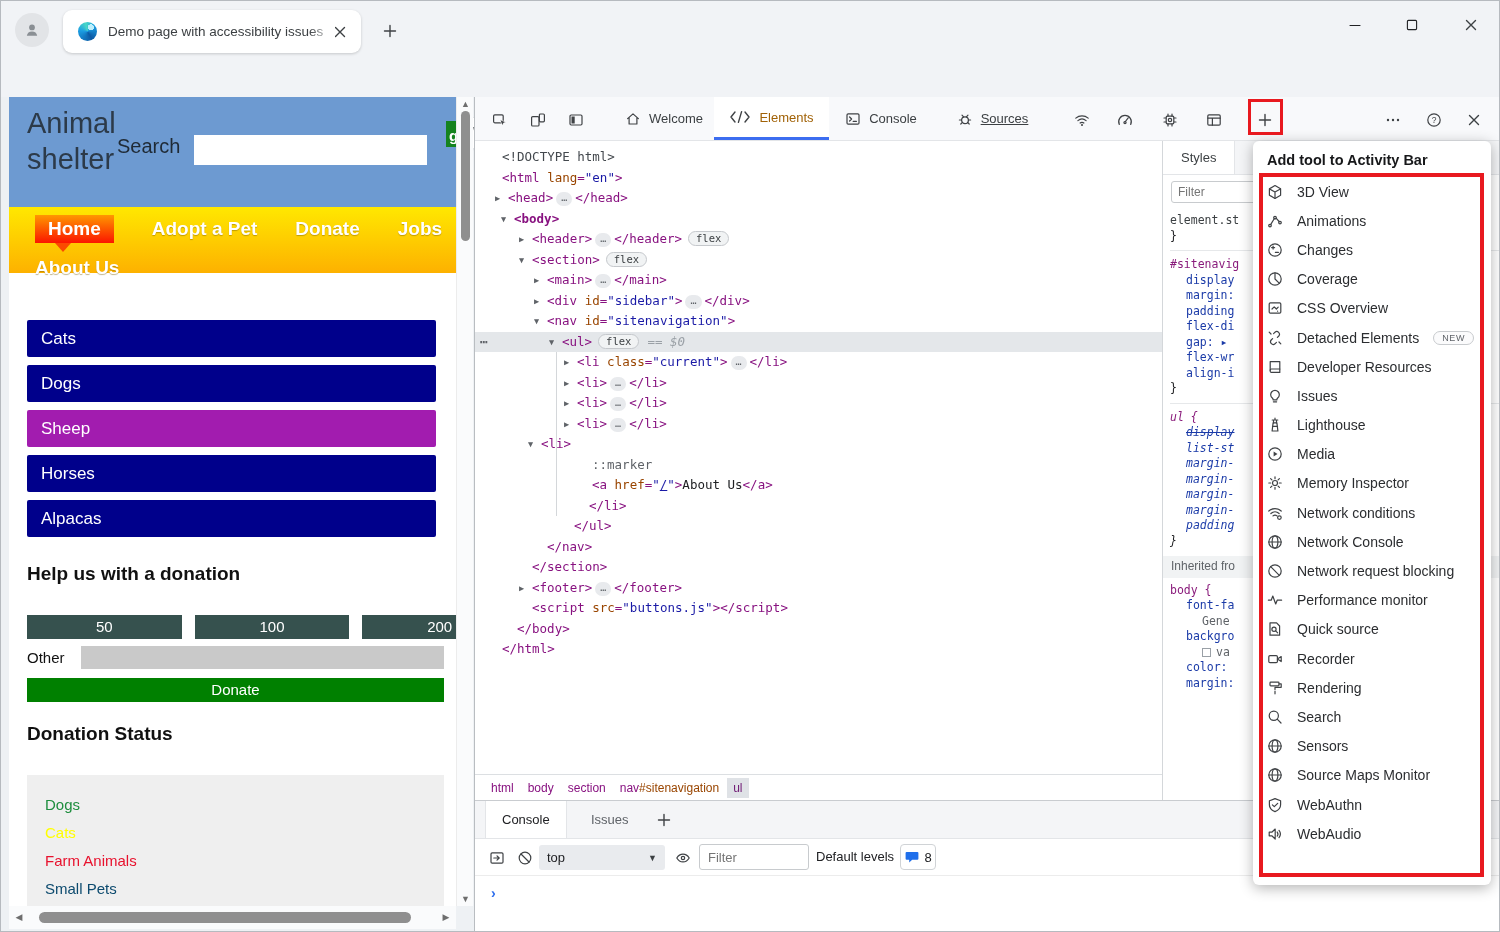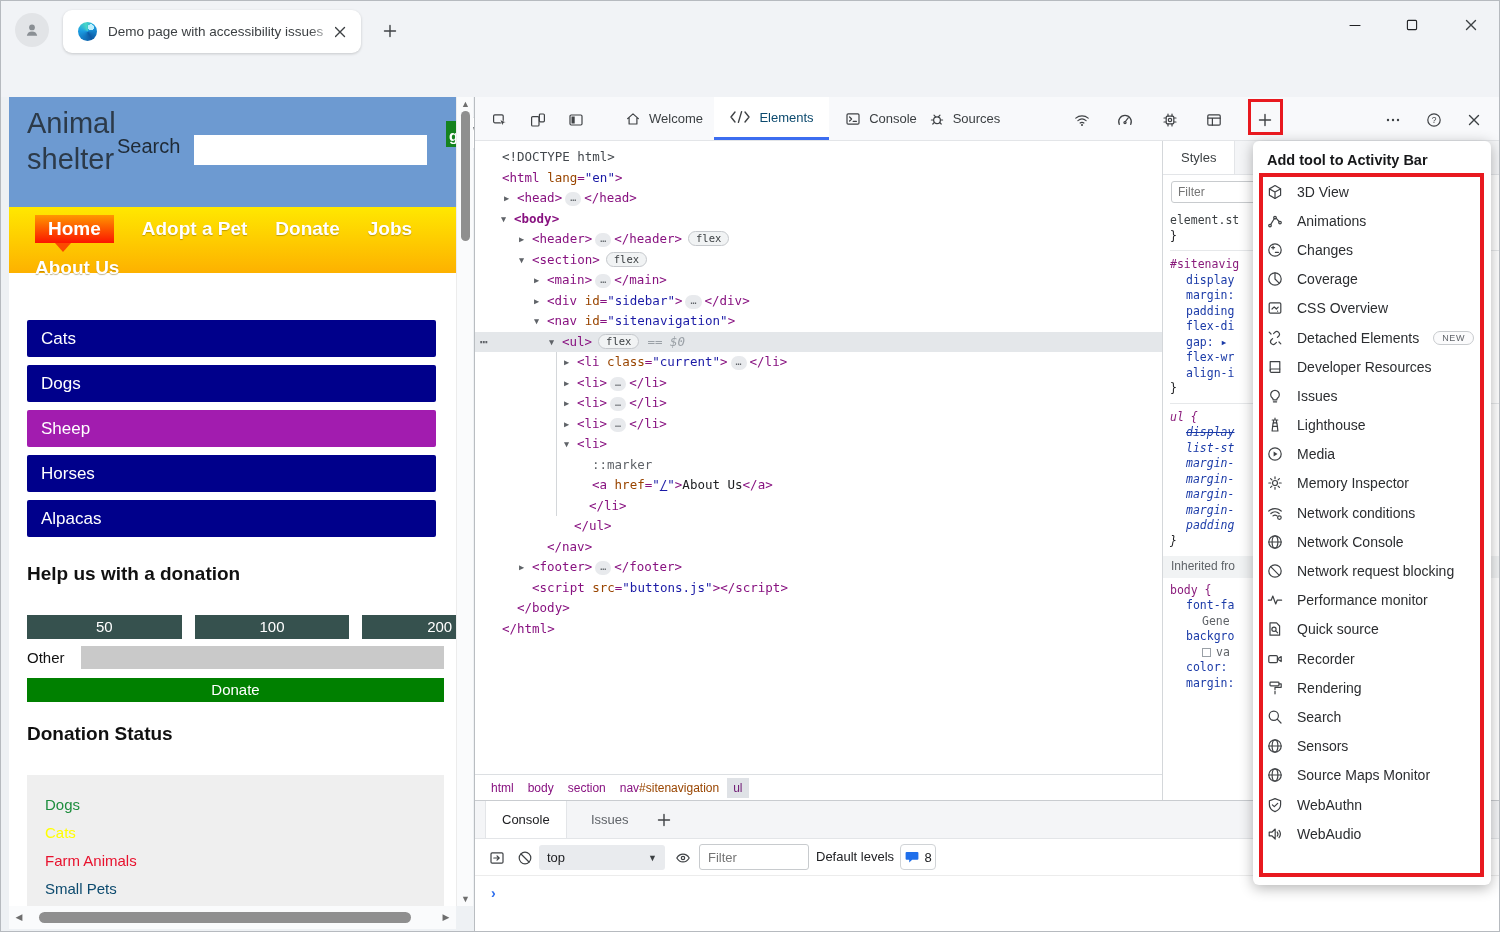--- a/index.html
+++ b/index.html
@@ -26,21 +26,21 @@
   .morebtn{position:absolute;left:1450px;top:64px;width:28px;height:24px;display:flex;align-items:center;justify-content:center;cursor:pointer;}
 
   
   .page{position:absolute;left:8px;top:96px;width:447px;height:809px;background:#fff;overflow:hidden;}
   .p-header{position:absolute;left:0;top:0;width:447px;height:110px;display:block;}
   .p-title{position:absolute;left:18px;top:8px;font-size:29px;line-height:36px;color:#2c3a49;font-weight:400;}
   .p-search-label{position:absolute;left:108px;top:38px;font-size:20px;color:#1f2a35;}
   .p-search-input{position:absolute;left:185px;top:38px;width:233px;height:30px;background:#fff;border:none;font-size:15px;padding:0 6px;}
   .p-go{position:absolute;left:437px;top:24px;width:26px;height:26px;border:none;color:#fff;font-size:15px;font-weight:bold;text-align:left;padding:3px 0 0 3px;cursor:pointer;}
   .p-nav{position:absolute;left:0;top:110px;width:447px;height:66px;padding:5px 0 0 26px;}
-  .p-nav-row{display:flex;gap:28px;align-items:center;height:33px;}
+  .p-nav-row{display:flex;gap:38px;align-items:center;height:33px;}
   .p-nav-item{color:#fff;font-size:19px;font-weight:bold;text-shadow:0 1px 1px rgba(120,90,0,.45);cursor:pointer;white-space:nowrap;}
   .p-nav-item.active{position:relative;background:linear-gradient(#ff9700,#fb1500);padding:3px 13px;text-shadow:none;}
   .p-nav-item.active::after{content:"";position:absolute;left:20px;top:100%;border:8px solid transparent;border-top:9px solid #fb4a00;}
   .p-cats{position:absolute;left:18px;top:223px;width:409px;}
   .p-cat{height:37px;margin-bottom:8px;color:#fff;font-size:17px;line-height:37px;padding-left:14px;border-radius:2px;cursor:pointer;}
   .p-h2{position:absolute;left:18px;font-size:19px;font-weight:bold;color:#111;}
   .p-amounts{position:absolute;left:18px;top:518px;width:490px;display:flex;gap:13px;}
   .p-amount{flex:1;height:24px;color:#fff;font-size:15px;text-align:center;line-height:24px;cursor:pointer;}
   .p-other{position:absolute;left:18px;top:548px;width:417px;height:24px;display:flex;align-items:center;}
   .p-other-label{font-size:15px;color:#111;width:54px;}
@@ -53,21 +53,21 @@
   .varrow{position:absolute;left:0;width:17px;height:14px;text-align:center;font-size:9px;color:#6e6e6e;line-height:14px;cursor:pointer;}
   .hscroll{position:absolute;left:8px;top:905px;width:447px;height:23px;background:#fafbfc;}
   .hthumb{position:absolute;left:30px;top:6px;width:372px;height:11px;border-radius:6px;background:#8f8f8f;}
   .harrow{position:absolute;top:0;width:16px;height:23px;text-align:center;font-size:9px;color:#6e6e6e;line-height:23px;cursor:pointer;}
 
   
   .devtools{position:absolute;left:473px;top:96px;width:1027px;height:836px;background:#fff;border-left:1px solid #b9bdc1;}
   .dt-toolbar{position:absolute;left:0;top:0;width:1027px;height:44px;background:#f8f9fb;border-bottom:1px solid #e3e5e8;}
   .dt-iconbtn{position:absolute;top:10px;width:26px;height:26px;display:flex;align-items:center;justify-content:center;cursor:pointer;}
   .dt-tab{position:absolute;top:0;height:43px;display:flex;align-items:center;justify-content:center;gap:8px;font-size:13px;color:#3c4043;cursor:pointer;padding:0 6px;}
-  .dt-tab.active{background:#fff;color:#0c4a6e;border-bottom:3px solid #3c6df0;}
+  .dt-tab.active{background:#fff;color:#a16207;border-bottom:3px solid #3c6df0;}
   .dom-pane{position:absolute;left:0;top:44px;width:687px;height:633px;overflow:hidden;font-family:"DejaVu Sans Mono",monospace;font-size:12.5px;padding-top:6px;}
   .drow{position:relative;height:20.5px;line-height:20.5px;white-space:nowrap;cursor:pointer;}
   .drow.sel{background:#e4e7ea;}
   .drow .dots{position:absolute;left:5px;color:#5f6368;font-weight:bold;letter-spacing:1px;}
   .ar{display:inline-block;width:13px;font-size:8.5px;color:#5f6368;vertical-align:1px;}
   .tk-d{color:#43484d;} .tk-t{color:#881280;} .tk-a{color:#994500;} .tk-v{color:#1a1aa6;}
   .tk-p{color:#202124;} .tk-m{color:#5f6368;} .tk-l{color:#1a1aa6;text-decoration:underline;}
   .ell{display:inline-block;background:#e8eaed;border-radius:7px;color:#5f6368;font-size:10px;line-height:10px;padding:1px 5px 3px;margin:0 3px;vertical-align:1px;cursor:pointer;}
   .fbadge{display:inline-block;border:1px solid #c5c8cc;background:#f1f3f4;border-radius:9px;color:#3c4043;font-size:10.5px;line-height:13px;padding:0 7px;margin-left:6px;vertical-align:1px;cursor:pointer;}
   .eq{color:#9aa0a6;font-style:italic;margin-left:8px;}
@@ -291,21 +291,21 @@
         </div>
         <div class="dt-tab" style="left: 360px; width: 92px;">
           <span class="icon">
             <svg width="16" height="16" viewBox="0 0 16 16" fill="none" stroke="#3f4245" stroke-width="1.2" stroke-linecap="round" stroke-linejoin="round">
               <rect x="2" y="2.8" width="12" height="10.4" rx="1.2"></rect>
               <path d="M4.6 6l2 2-2 2M8.2 10.4h3.2"></path>
             </svg>
           </span>
           <span>Console</span>
         </div>
-        <div class="dt-tab" style="left: 442px; width: 95px;">
+        <div class="dt-tab" style="left: 470px; width: 95px; text-decoration: underline;">
           <span class="icon">
             <svg width="16" height="16" viewBox="0 0 16 16" fill="none" stroke="#3f4245" stroke-width="1.2" stroke-linecap="round" stroke-linejoin="round">
               <circle cx="8" cy="9.2" r="3.4"></circle>
               <path d="M6.6 5.9 5 4.2M9.4 5.9 11 4.2M4.6 9H2.4M13.6 9h-2.2M5.4 11.4 3.8 13M10.6 11.4 12.2 13"></path>
             </svg>
           </span>
           <span>Sources</span>
         </div>
         <div class="dt-iconbtn icon" style="left: 594px;">
           <svg width="16" height="16" viewBox="0 0 16 16" fill="none" stroke="#3f4245" stroke-width="1.2" stroke-linecap="round" stroke-linejoin="round">
@@ -353,38 +353,39 @@
         </div>
         <div class="dt-iconbtn icon" style="left: 986px;">
           <svg width="16" height="16" viewBox="0 0 16 16" fill="none" stroke="#3f4245" stroke-width="1.2" stroke-linecap="round" stroke-linejoin="round">
             <path d="M3.5 3.5l9 9M12.5 3.5l-9 9" stroke="#3c4043" stroke-width="1.4"></path>
           </svg>
         </div>
       </div>
     <div class="dom-pane" id="dom-pane">
         <div class="drow" style="padding-left: 14px;"><span class="ar"></span><span class="tk-d">&lt;!DOCTYPE html&gt;</span></div>
         <div class="drow" style="padding-left: 14px;"><span class="ar"></span><span class="tk-t">&lt;html</span><span class="tk-a"> lang</span><span class="tk-t">=</span><span class="tk-v">"en"</span><span class="tk-t">&gt;</span></div>
-        <div class="drow" style="padding-left: 29px;"><span class="ar">▶</span><span class="tk-t">&lt;head&gt;</span><span class="ell">…</span><span class="tk-t">&lt;/head&gt;</span></div>
+        <div class="drow" style="padding-left: 20px;"><span class="ar">▶</span><span class="tk-t">&lt;head&gt;</span><span class="ell">…</span><span class="tk-t">&lt;/head&gt;</span></div>
         <div class="drow" style="padding-left: 26px; font-weight: bold;"><span class="ar">▼</span><span class="tk-t">&lt;body&gt;</span></div>
         <div class="drow" style="padding-left: 44px;"><span class="ar">▶</span><span class="tk-t">&lt;header&gt;</span><span class="ell">…</span><span class="tk-t">&lt;/header&gt;</span><span class="fbadge">flex</span></div>
         <div class="drow" style="padding-left: 44px;"><span class="ar">▼</span><span class="tk-t">&lt;section&gt;</span><span class="fbadge">flex</span></div>
         <div class="drow" style="padding-left: 59px;"><span class="ar">▶</span><span class="tk-t">&lt;main&gt;</span><span class="ell">…</span><span class="tk-t">&lt;/main&gt;</span></div>
         <div class="drow" style="padding-left: 59px;"><span class="ar">▶</span><span class="tk-t">&lt;div</span><span class="tk-a"> id</span><span class="tk-t">=</span><span class="tk-v">"sidebar"</span><span class="tk-t">&gt;</span><span class="ell">…</span><span class="tk-t">&lt;/div&gt;</span></div>
         <div class="drow" style="padding-left: 59px;"><span class="ar">▼</span><span class="tk-t">&lt;nav</span><span class="tk-a"> id</span><span class="tk-t">=</span><span class="tk-v">"sitenavigation"</span><span class="tk-t">&gt;</span></div>
         <div class="drow sel" style="padding-left: 74px;"><span class="dots">⋯</span><span class="ar">▼</span><span class="tk-t">&lt;ul&gt;</span><span class="fbadge">flex</span><span class="eq">== $0</span></div>
         <div class="drow" style="padding-left: 89px;"><span class="ar">▶</span><span class="tk-t">&lt;li</span><span class="tk-a"> class</span><span class="tk-t">=</span><span class="tk-v">"current"</span><span class="tk-t">&gt;</span><span class="ell">…</span><span class="tk-t">&lt;/li&gt;</span></div>
         <div class="drow" style="padding-left: 89px;"><span class="ar">▶</span><span class="tk-t">&lt;li&gt;</span><span class="ell">…</span><span class="tk-t">&lt;/li&gt;</span></div>
         <div class="drow" style="padding-left: 89px;"><span class="ar">▶</span><span class="tk-t">&lt;li&gt;</span><span class="ell">…</span><span class="tk-t">&lt;/li&gt;</span></div>
         <div class="drow" style="padding-left: 89px;"><span class="ar">▶</span><span class="tk-t">&lt;li&gt;</span><span class="ell">…</span><span class="tk-t">&lt;/li&gt;</span></div>
-        <div class="drow" style="padding-left: 89px;"><span class="ar">▼</span><span class="tk-t">&lt;li&gt;</span></div>
+        <div class="drow" style="padding-left: 53px;"><span class="ar">▼</span><span class="tk-t">&lt;li&gt;</span></div>
         <div class="drow" style="padding-left: 104px;"><span class="ar"></span><span class="tk-m">::marker</span></div>
         <div class="drow" style="padding-left: 104px;"><span class="ar"></span><span class="tk-t">&lt;a</span><span class="tk-a"> href</span><span class="tk-t">=</span><span class="tk-v">"</span><span class="tk-l">/</span><span class="tk-v">"</span><span class="tk-t">&gt;</span><span class="tk-p">About Us</span><span class="tk-t">&lt;/a&gt;</span></div>
         <div class="drow" style="padding-left: 101px;"><span class="ar"></span><span class="tk-t">&lt;/li&gt;</span></div>
         <div class="drow" style="padding-left: 86px;"><span class="ar"></span><span class="tk-t">&lt;/ul&gt;</span></div>
         <div class="drow" style="padding-left: 59px;"><span class="ar"></span><span class="tk-t">&lt;/nav&gt;</span></div>
+        <div class="drow" style="padding-left: 44px;"><span class="ar"></span><span class="tk-t">&lt;/section&gt;</span></div>
         <div class="drow" style="padding-left: 44px;"><span class="ar">▶</span><span class="tk-t">&lt;footer&gt;</span><span class="ell">…</span><span class="tk-t">&lt;/footer&gt;</span></div>
         <div class="drow" style="padding-left: 44px;"><span class="ar"></span><span class="tk-t">&lt;script</span><span class="tk-a"> src</span><span class="tk-t">=</span><span class="tk-v">"buttons.js"</span><span class="tk-t">&gt;</span><span class="tk-t">&lt;/</span><span class="tk-t">script&gt;</span></div>
         <div class="drow" style="padding-left: 29px;"><span class="ar"></span><span class="tk-t">&lt;/body&gt;</span></div>
         <div class="drow" style="padding-left: 14px;"><span class="ar"></span><span class="tk-t">&lt;/html&gt;</span></div>
         <div class="guide" style="left: 81px; top: 211px; height: 164px;"></div>
       </div>
     <div class="crumbs" id="crumbs">
         <div class="crumb">html</div>
         <div class="crumb">body</div>
         <div class="crumb">section</div>

